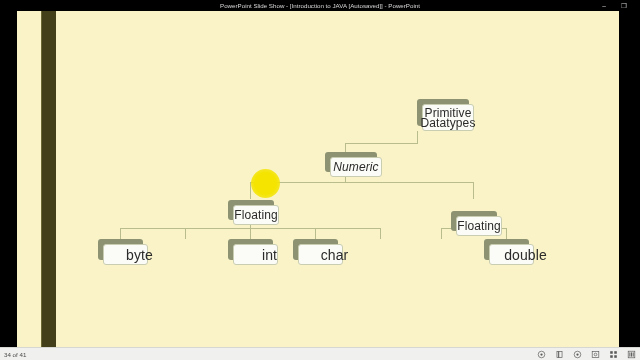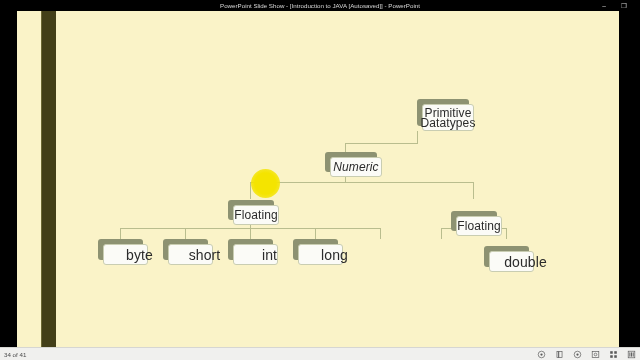--- a/index.html
+++ b/index.html
@@ -218,38 +218,34 @@
         <div class="node" style="left:434px; top:200px; width:46px; height:20px;">
           <div class="shadow"></div>
           <div class="face">Floating</div>
         </div>
 
         <div class="node leaf" style="left:81px; top:228px; width:45px; height:21px;">
           <div class="shadow"></div>
           <div class="face">byte</div>
         </div>
 
-        <div class="node leaf" style="left:146px; top:228px; width:45px; height:21px;">
-          <div class="shadow"></div>
-          <div class="face">short</div>
-        </div>
 
         <div class="node leaf" style="left:211px; top:228px; width:45px; height:21px;">
           <div class="shadow"></div>
           <div class="face">int</div>
         </div>
 
         <div class="node leaf" style="left:276px; top:228px; width:45px; height:21px;">
           <div class="shadow"></div>
-          <div class="face">long</div>
-        </div>
-
-
-
-        <div class="node leaf" style="left:467px; top:235px; width:45px; height:21px;">
+          <div class="face">char</div>
+        </div>
+
+
+
+        <div class="node leaf" style="left:467px; top:228px; width:45px; height:21px;">
           <div class="shadow"></div>
           <div class="face">double</div>
         </div>
 
         <div id="pointer-glow" style="left:234px; top:158px; width:29px; height:29px;"></div>
 
       </div>
     </div>
   </div>
 

